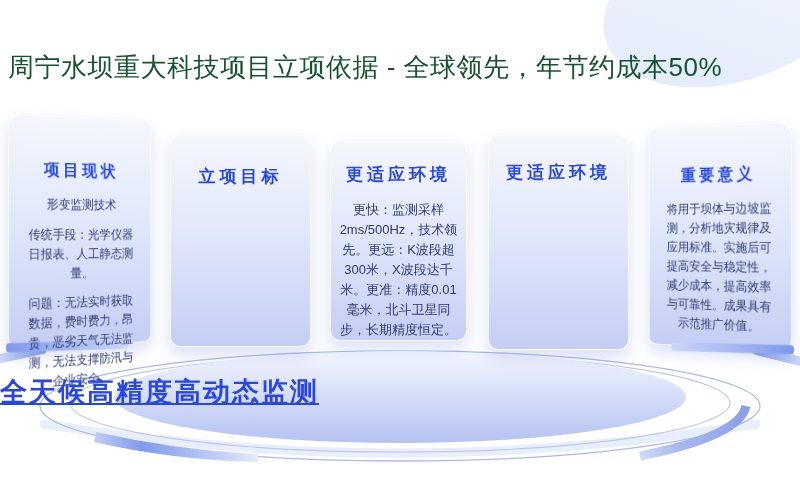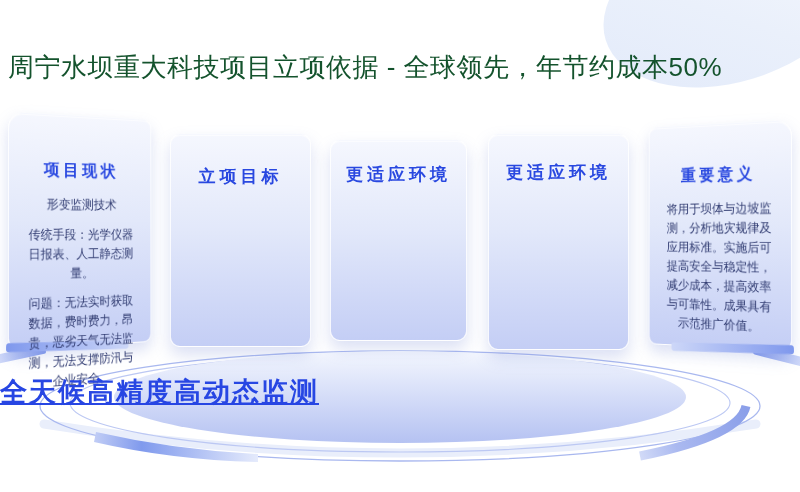--- a/index.html
+++ b/index.html
@@ -93,20 +93,21 @@
   <p>传统手段：光学仪器日报表、人工静态测量。</p>
   <p>问题：无法实时获取数据，费时费力，昂贵，恶劣天气无法监测，无法支撑防汛与企业安全。</p>
 </div>
 
 <div class="card card-2">
   <div class="card-title">立项目标</div>
 </div>
 
 <div class="card card-3">
   <div class="card-title">更适应环境</div>
+  <p>更快：监测采样2ms/500Hz，技术领先。更远：K波段超300米，X波段达千米。更准：精度0.01毫米，北斗卫星同步，长期精度恒定。</p>
 </div>
 
 <div class="card card-4">
   <div class="card-title">更适应环境</div>
 </div>
 
 <div class="card card-5">
   <div class="card-title">重要意义</div>
   <p>将用于坝体与边坡监测，分析地灾规律及应用标准。实施后可提高安全与稳定性，减少成本，提高效率与可靠性。成果具有示范推广价值。</p>
 </div>

